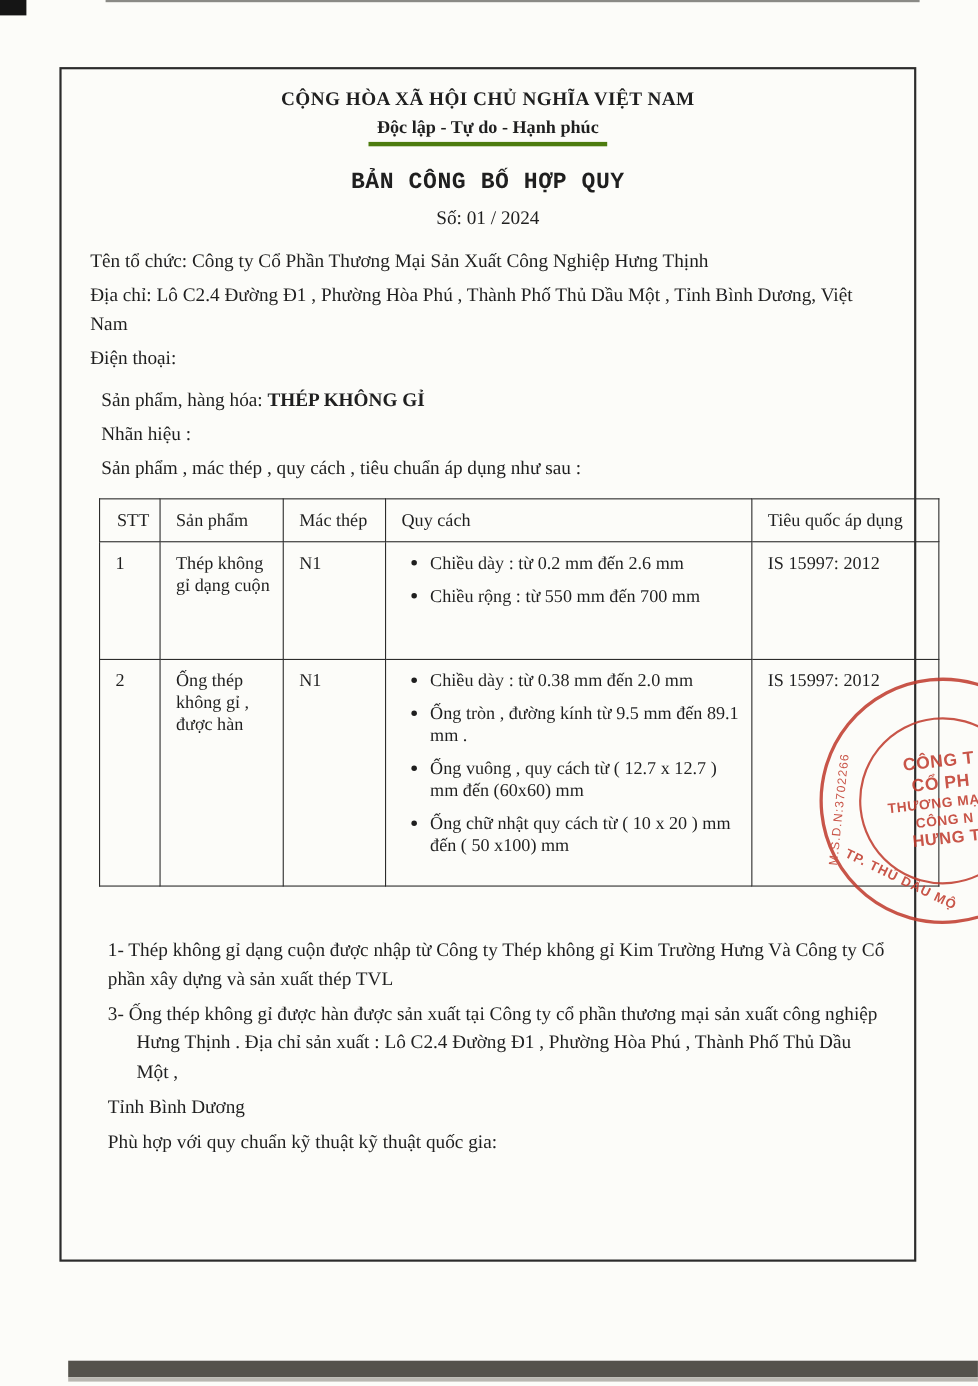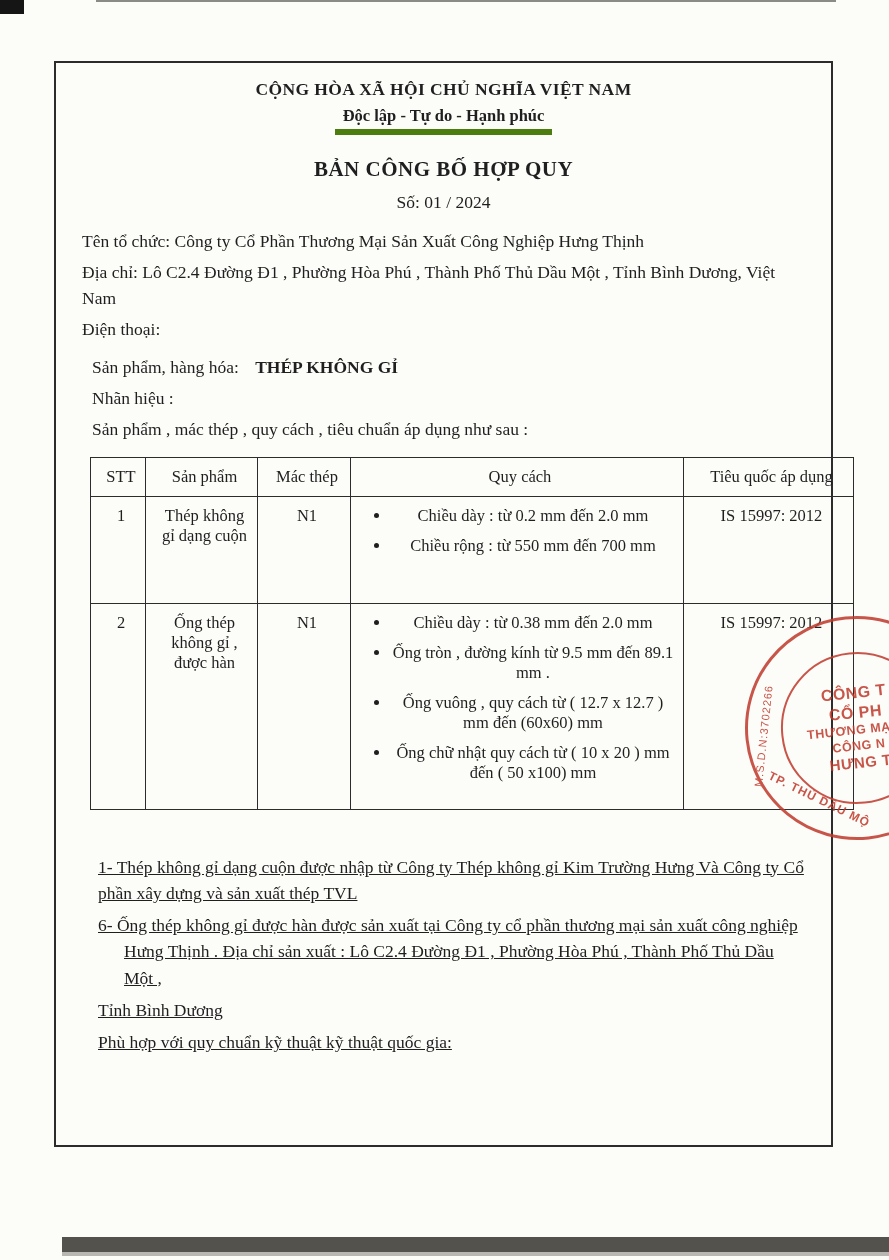--- a/index.html
+++ b/index.html
@@ -37,62 +37,62 @@
     margin: 2px 0 6px 0;
   }
   .hdr2 {
     font-size: 16.5px;
     font-weight: bold;
     margin: 0 0 22px 0;
   }
   .hdr2 span {
     display: inline-block;
     padding: 0 8px 3px 8px;
-    border-bottom: 6px solid #4d7c0f;
+    border-bottom: 4px solid #4d7c0f;
   }
   .doc-title {
-    font-family: Liberation Serif, serif;
+    font-family: Liberation Mono, monospace;
     font-weight: bold;
     font-size: 21px;
     letter-spacing: 0.5px;
     margin: 12px 0 10px 0;
   }
   .doc-no { font-size: 17.5px; margin: 0 0 16px 0; }
 
   .para { font-size: 17.5px; line-height: 1.45; margin: 6px 0; }
   .indent1 { padding-left: 10px; }
-  .b { font-weight: bold; margin-left: 12px; }
+  .b { font-weight: bold; }
 
   table.spec {
     border-collapse: collapse;
     margin: 14px 8px 0 8px;
     width: 763px;
     table-layout: fixed;
     font-size: 16.5px;
   }
   table.spec th, table.spec td {
     border: 1px solid #2c2c2c;
     vertical-align: top;
     padding: 9px 8px 9px 14px;
-    text-align: center;
+    text-align: left;
     font-weight: normal;
   }
   col.c-stt { width: 55px; }
   col.c-sp  { width: 112px; }
   col.c-mt  { width: 93px; }
   col.c-qc  { width: 333px; }
   col.c-tc  { width: 170px; }
   td.stt { text-align: center; }
   td.mt { padding-left: 28px; }
   table.spec ul { margin: 0; padding-left: 26px; }
   table.spec li { margin-bottom: 10px; }
   table.spec tr.r1 td { height: 88px; }
   table.spec tr.r2 td { padding-bottom: 16px; }
 
-  .notes { margin-top: 44px; font-size: 17.5px; line-height: 1.5; text-decoration: underline; }
+  .notes { margin-top: 44px; font-size: 17.5px; line-height: 1.5; }
   .notes p { margin: 6px 0; }
   .note-base { margin-left: 16px !important; }
   .note-hanging { margin-left: 16px !important; padding-left: 26px; text-indent: -26px; }
   .note-final {
     text-align: justify;
     text-align-last: justify;
     text-indent: 30px;
     margin-left: 0 !important;
   }
 
@@ -179,21 +179,21 @@
             <th>Tiêu quốc áp dụng</th>
           </tr>
         </thead>
         <tbody>
           <tr class="r1">
             <td class="stt">1</td>
             <td>Thép không gỉ dạng cuộn</td>
             <td class="mt">N1</td>
             <td>
               <ul>
-                <li>Chiều dày : từ 0.2 mm đến 2.0 mm</li>
+                <li>Chiều dày : từ 0.2 mm đến 2.6 mm</li>
                 <li>Chiều rộng : từ 550 mm đến 700 mm</li>
               </ul>
             </td>
             <td>IS 15997: 2012</td>
           </tr>
           <tr class="r2">
             <td class="stt">2</td>
             <td>Ống thép không gỉ , được hàn</td>
             <td class="mt">N1</td>
             <td>
@@ -204,21 +204,21 @@
                 <li>Ống chữ nhật quy cách từ ( 10 x 20 ) mm đến ( 50 x100) mm</li>
               </ul>
             </td>
             <td>IS 15997: 2012</td>
           </tr>
         </tbody>
       </table>
 
       <div class="notes">
         <p class="note-base">1- Thép không gỉ dạng cuộn được nhập từ Công ty Thép không gỉ Kim Trường Hưng Và Công ty Cổ phần xây dựng và sản xuất thép TVL</p>
-        <p class="note-hanging">6- Ống thép không gỉ được hàn được sản xuất tại Công ty cổ phần thương mại sản xuất công nghiệp Hưng Thịnh . Địa chỉ sản xuất : Lô C2.4 Đường Đ1 , Phường Hòa Phú , Thành Phố Thủ Dầu Một ,</p>
+        <p class="note-hanging">3- Ống thép không gỉ được hàn được sản xuất tại Công ty cổ phần thương mại sản xuất công nghiệp Hưng Thịnh . Địa chỉ sản xuất : Lô C2.4 Đường Đ1 , Phường Hòa Phú , Thành Phố Thủ Dầu Một ,</p>
         <p class="note-base">Tỉnh Bình Dương</p>
         <p class="note-base">Phù hợp với quy chuẩn kỹ thuật kỹ thuật quốc gia:</p>
       </div>
 
     </div>
   </div>
 
   <div class="stamp">
     <div class="stamp-ring-outer"></div>
     <div class="stamp-ring-inner"></div>

